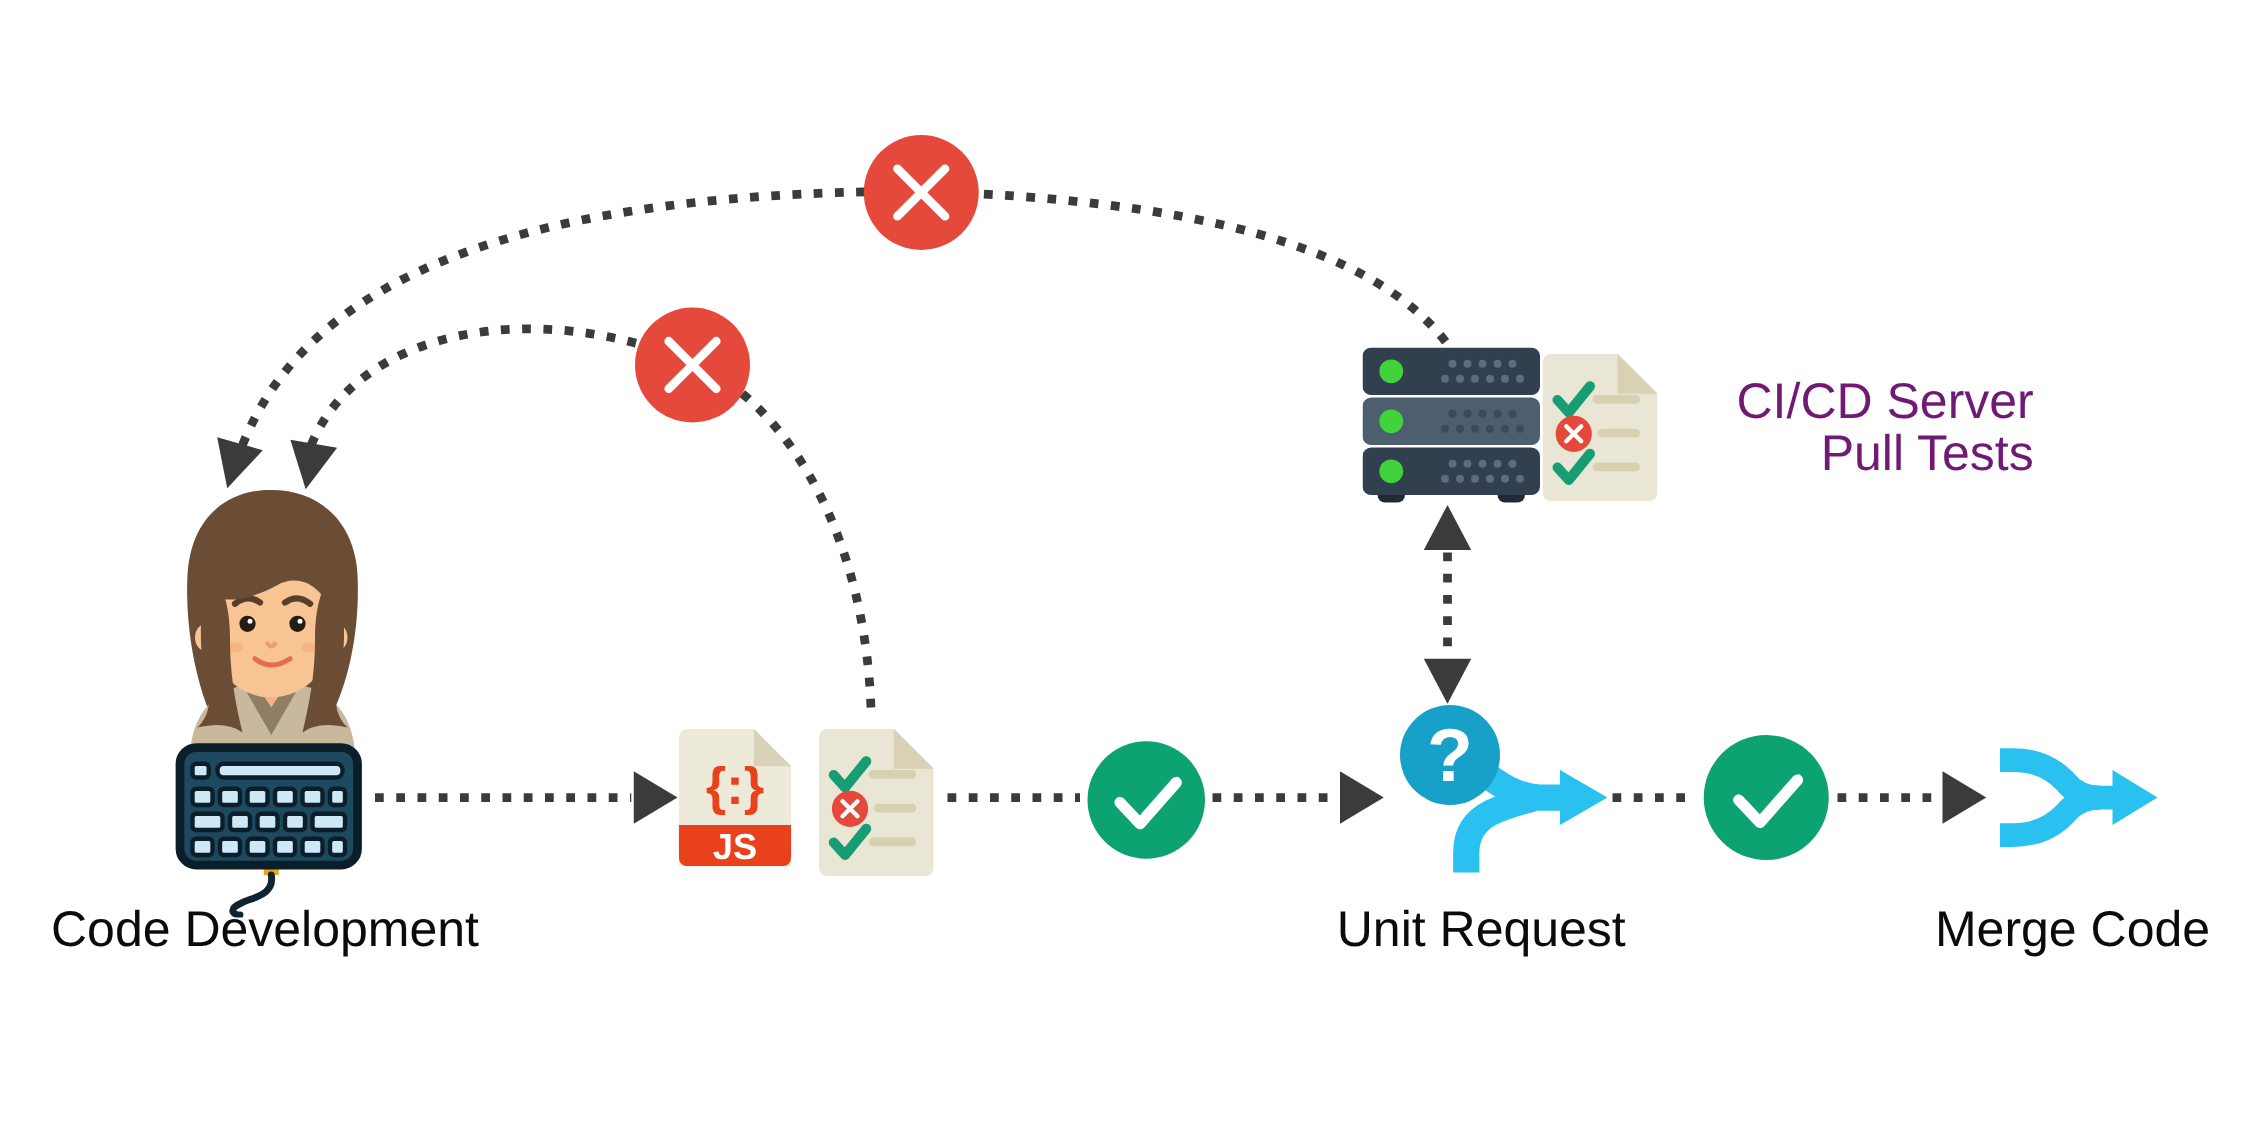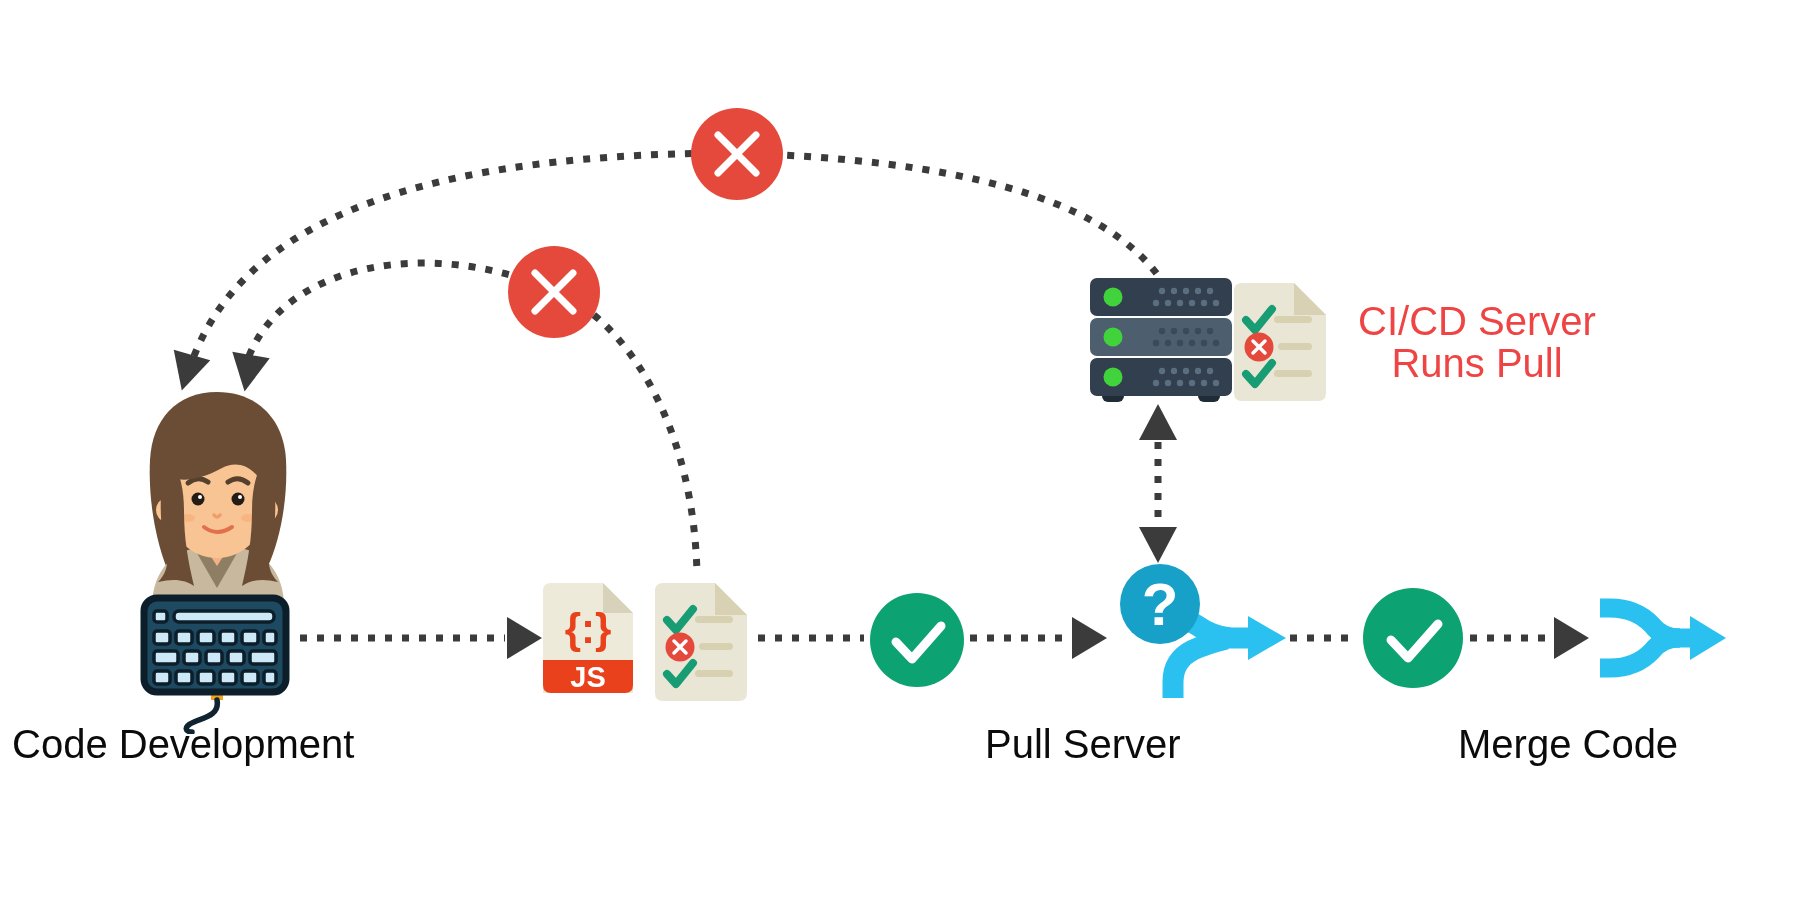--- a/index.html
+++ b/index.html
@@ -1,22 +1,22 @@
 <!DOCTYPE html>
 <html><head>
 <meta charset="utf-8">
 <style>
   html,body{margin:0;padding:0;background:#ffffff;}
   #canvas{position:relative;width:1800px;height:900px;background:#ffffff;overflow:hidden;
           font-family:"Liberation Sans", sans-serif;}
   .abs{position:absolute;}
-  .node-label{position:absolute;width:400px;text-align:left;font-size:40px;color:#0b0b0b;
+  .node-label{position:absolute;width:400px;text-align:center;font-size:40px;color:#0b0b0b;
               letter-spacing:0px;white-space:nowrap;}
-  .server-label{position:absolute;width:300px;text-align:center;font-size:40px;line-height:42px;
-                color:#ef4444;}
+  .server-label{position:absolute;width:300px;text-align:right;font-size:40px;line-height:42px;
+                color:#701a75;}
   .dash{stroke-width:7;stroke-dasharray:7 10;fill:none;}
   .curve{stroke-width:7;stroke-dasharray:7 10;fill:none;}
   svg text{font-family:"Liberation Sans", sans-serif;}
 </style>
 </head>
 <body>
 
 <div id="canvas">
 
   <svg class="abs" style="left:0;top:0;" width="1800" height="900" viewBox="0 0 1800 900">
@@ -225,22 +225,22 @@
       <path d="M 12 37 L 21 47 L 38 26"></path>
       <path d="M 12 91 L 21 101 L 38 80"></path>
     </g>
     <circle cx="25" cy="64" r="14.5" fill="#e5493c"></circle>
     <path d="M 19 58 L 31 70 M 31 58 L 19 70" stroke="#ffffff" stroke-width="3.5" stroke-linecap="round"></path>
   </svg>
 
   <div class="node-label" style="left:12px;top:722px;">Code Development</div>
 
 
-  <div class="node-label" style="left:985px;top:722px;">Pull Server</div>
+  <div class="node-label" style="left:985px;top:722px;">Unit Request</div>
 
   <div class="node-label" style="left:1458px;top:722px;">Merge Code</div>
 
   <div class="server-label" style="left:1327px;top:300px;">
     <div>CI/CD Server</div>
-    <div>Runs Pull</div>
+    <div>Pull Tests</div>
   </div>
 
 </div>
 
 </body></html>

